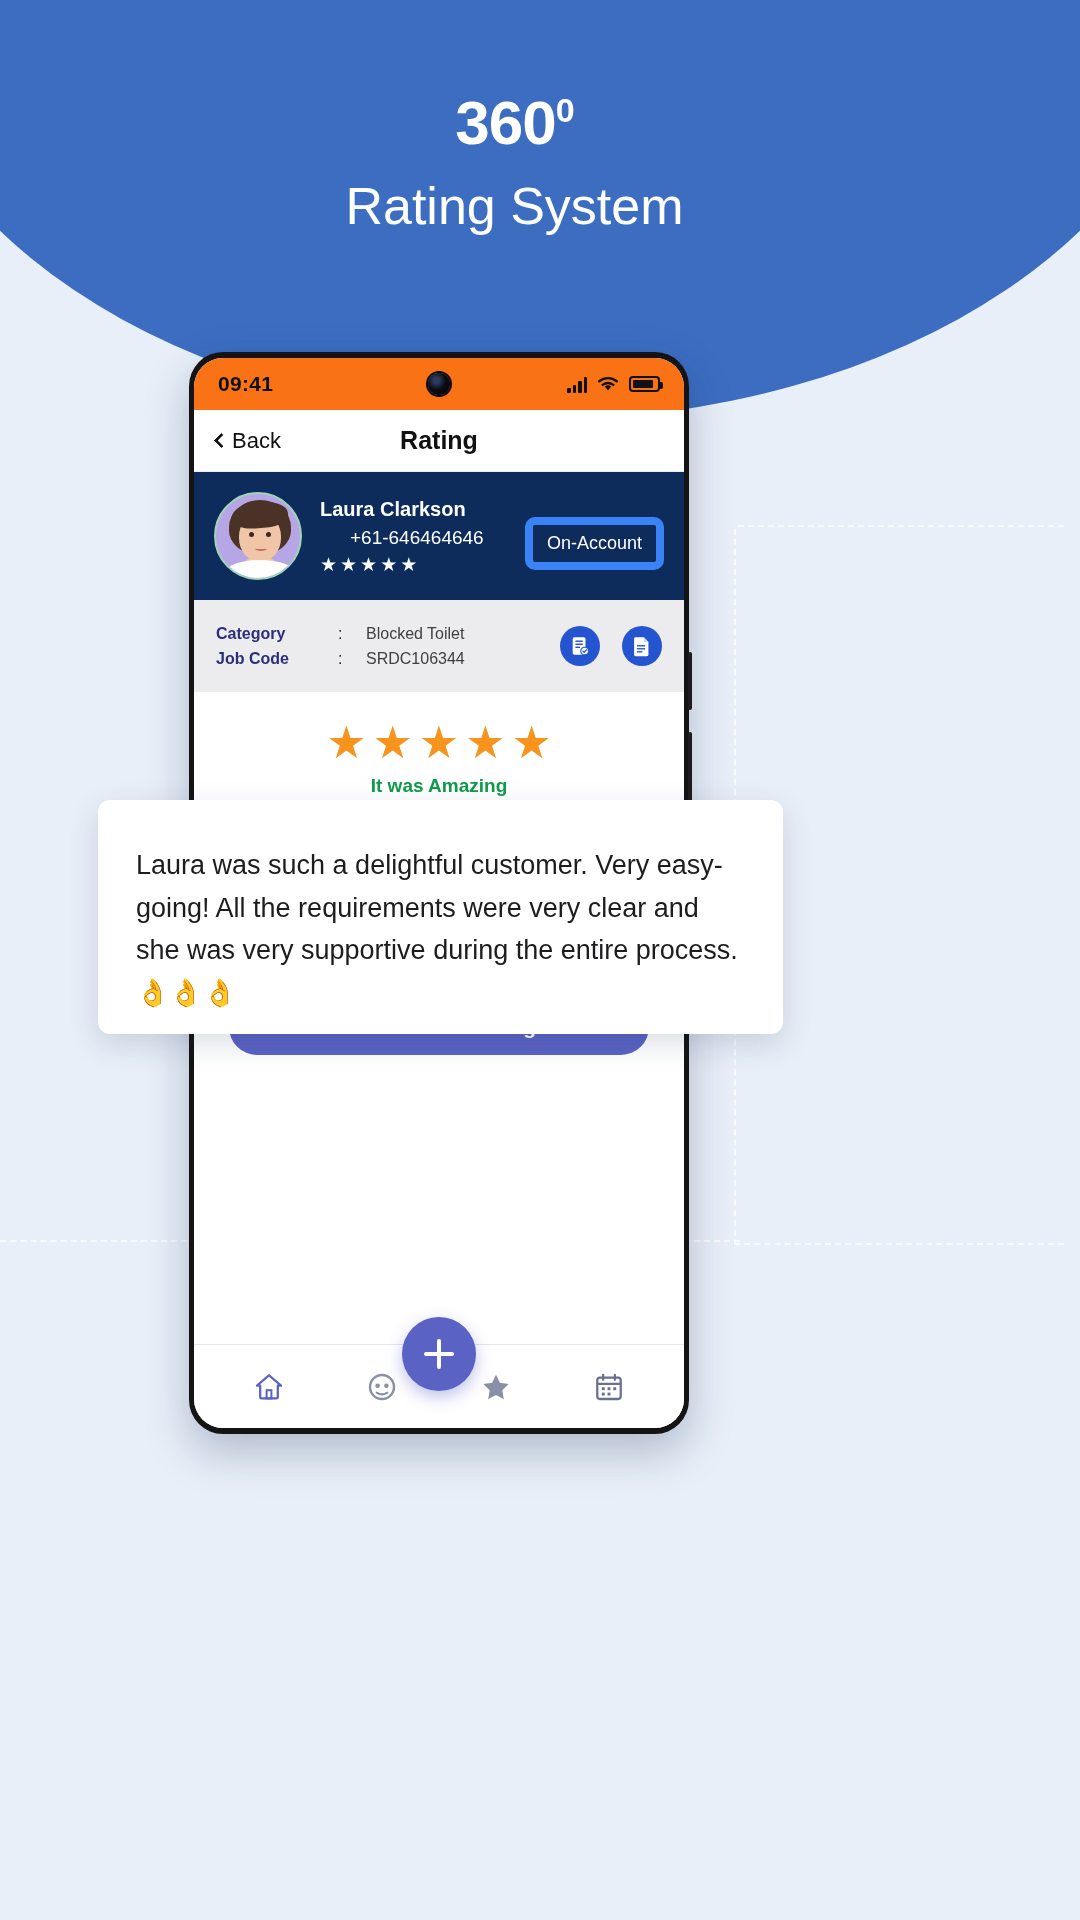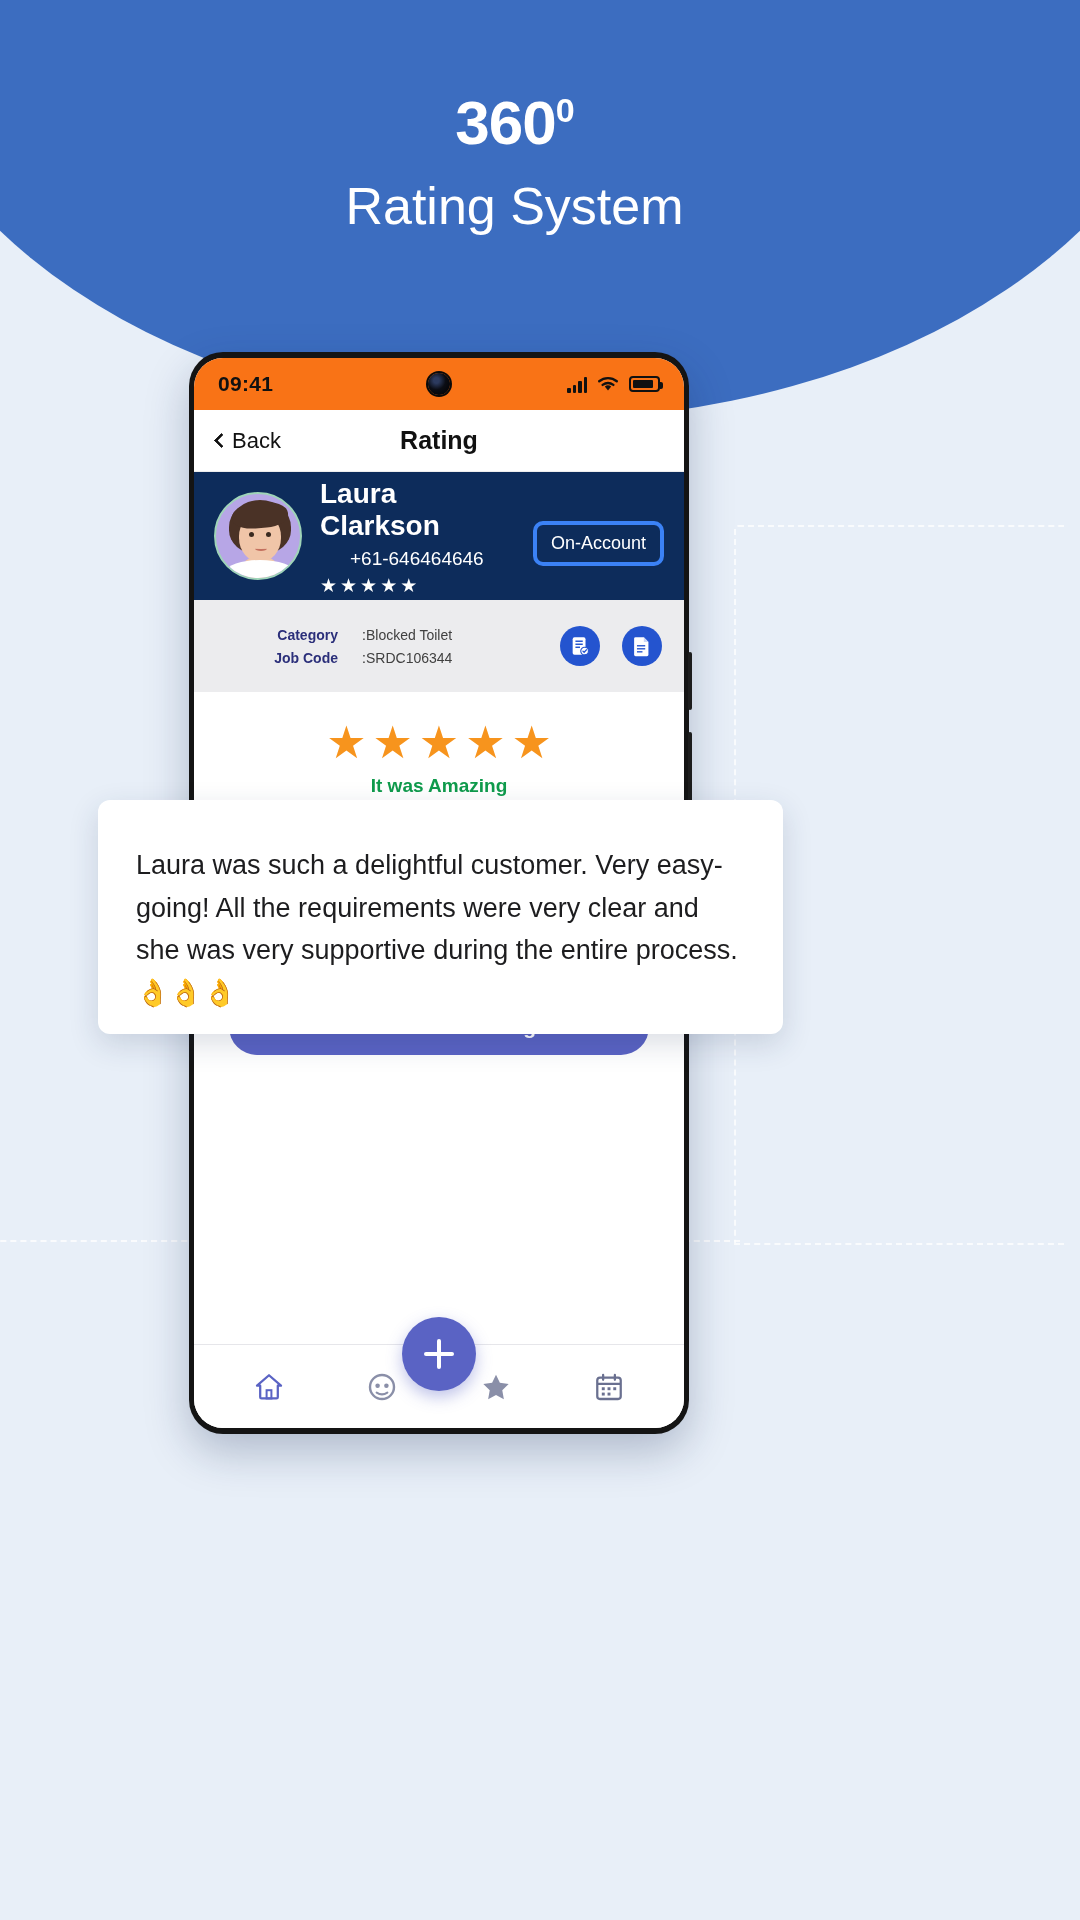--- a/index.html
+++ b/index.html
@@ -125,36 +125,36 @@
                   background:#f0c5a8; border-radius: 46% 46% 50% 50%; }
   .avatar .fringe{ position:absolute; left:16px; top:8px; width:56px; height:26px;
                   background:#4a3226; border-radius: 50% 50% 40% 40%; transform: rotate(-5deg);}
   .avatar .eye { position:absolute; top:38px; width:5px; height:5px; background:#3a2a20; border-radius:50%; }
   .avatar .eye.l{ left:33px } .avatar .eye.r{ left:50px }
   .avatar .mouth{ position:absolute; left:39px; top:52px; width:12px; height:5px;
                   border-bottom:2.5px solid #c4705e; border-radius:0 0 60% 60%; }
   .avatar .neck { position:absolute; left:28px; top:64px; width:32px; height:26px; background:#f0c5a8; border-radius: 8px 8px 0 0;}
   .avatar .shirt{ position:absolute; left:10px; bottom:-6px; width:68px; height:24px; background:#ffffff; border-radius: 50% 50% 0 0;}
   .p-info { display: flex; flex-direction: column; gap: 6px; flex: 1 1 auto; }
-  .p-name { color:#fff; font-size: 28px; font-weight: 700; }
+  .p-name { color:#fff; font-size: 20px; font-weight: 700; }
   .p-phone{ color:#fff; font-size: 19px; font-weight: 400; margin-left: 30px; }
   .p-stars{ display:flex; gap:3px; }
   .p-stars .st { font-size: 19px; color:#ffffff; line-height: 1; }
   .acct-badge {
-    border: 4px solid #3b82f6; border-radius: 10px; color: #fff;
+    border: 8px solid #3b82f6; border-radius: 10px; color: #fff;
     font-size: 18px; padding: 8px 14px; white-space: nowrap; cursor: pointer; margin-top: 15px;
   }
 
   
   .jobstrip {
     background: #ececee; flex: 0 0 92px;
     display: flex; align-items: center; padding: 0 22px; gap: 12px;
   }
   .job-rows { display: flex; flex-direction: column; gap: 7px; flex: 1 1 auto; }
-  .job-row { display: flex; align-items: center; font-size: 14px; text-align: right; }
+  .job-row { display: flex; align-items: center; font-size: 16px; }
   .job-label { width: 122px; color: #2b2f7a; font-weight: 700; }
   .job-colon { width: 28px; color: #2c2c2c; }
   .job-val { color: #404040; }
   .job-icons { display: flex; align-items: center; gap: 22px; }
   .ic-circle {
     width: 40px; height: 40px; border-radius: 50%; background: #2454cf;
     display: flex; align-items: center; justify-content: center; cursor: pointer;
   }
   .ic-circle svg { width: 22px; height: 22px; }
 

